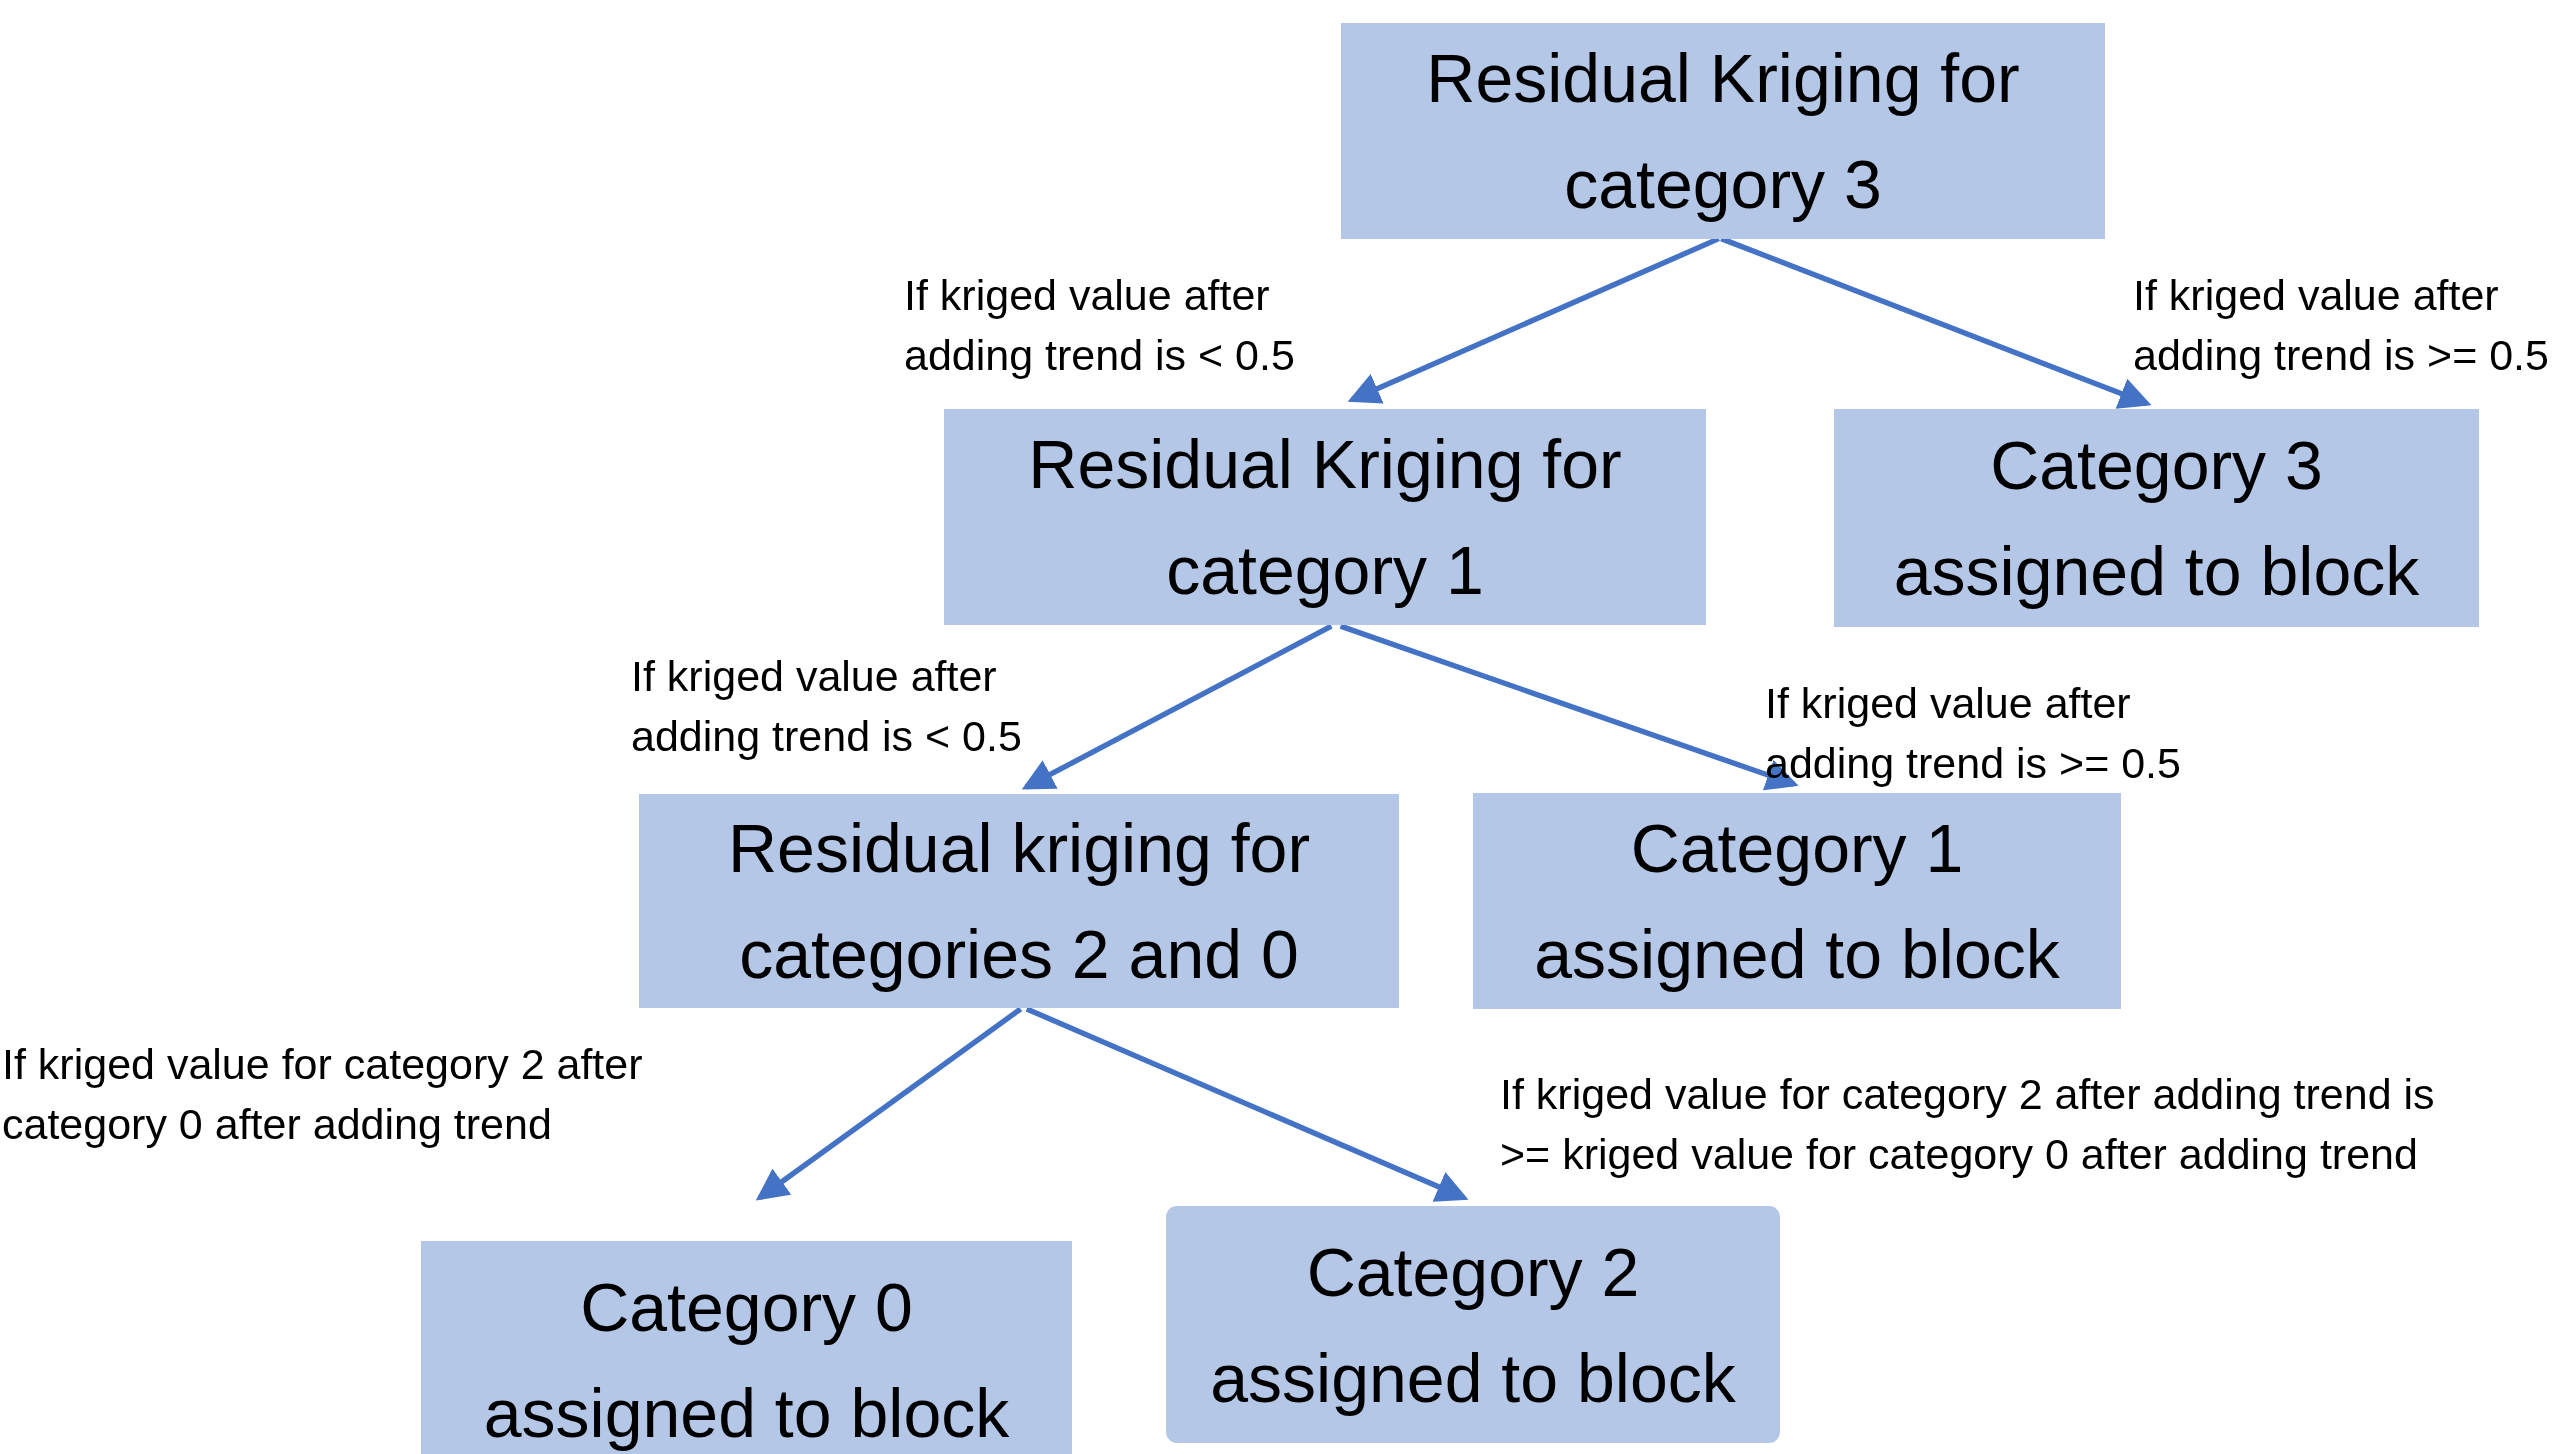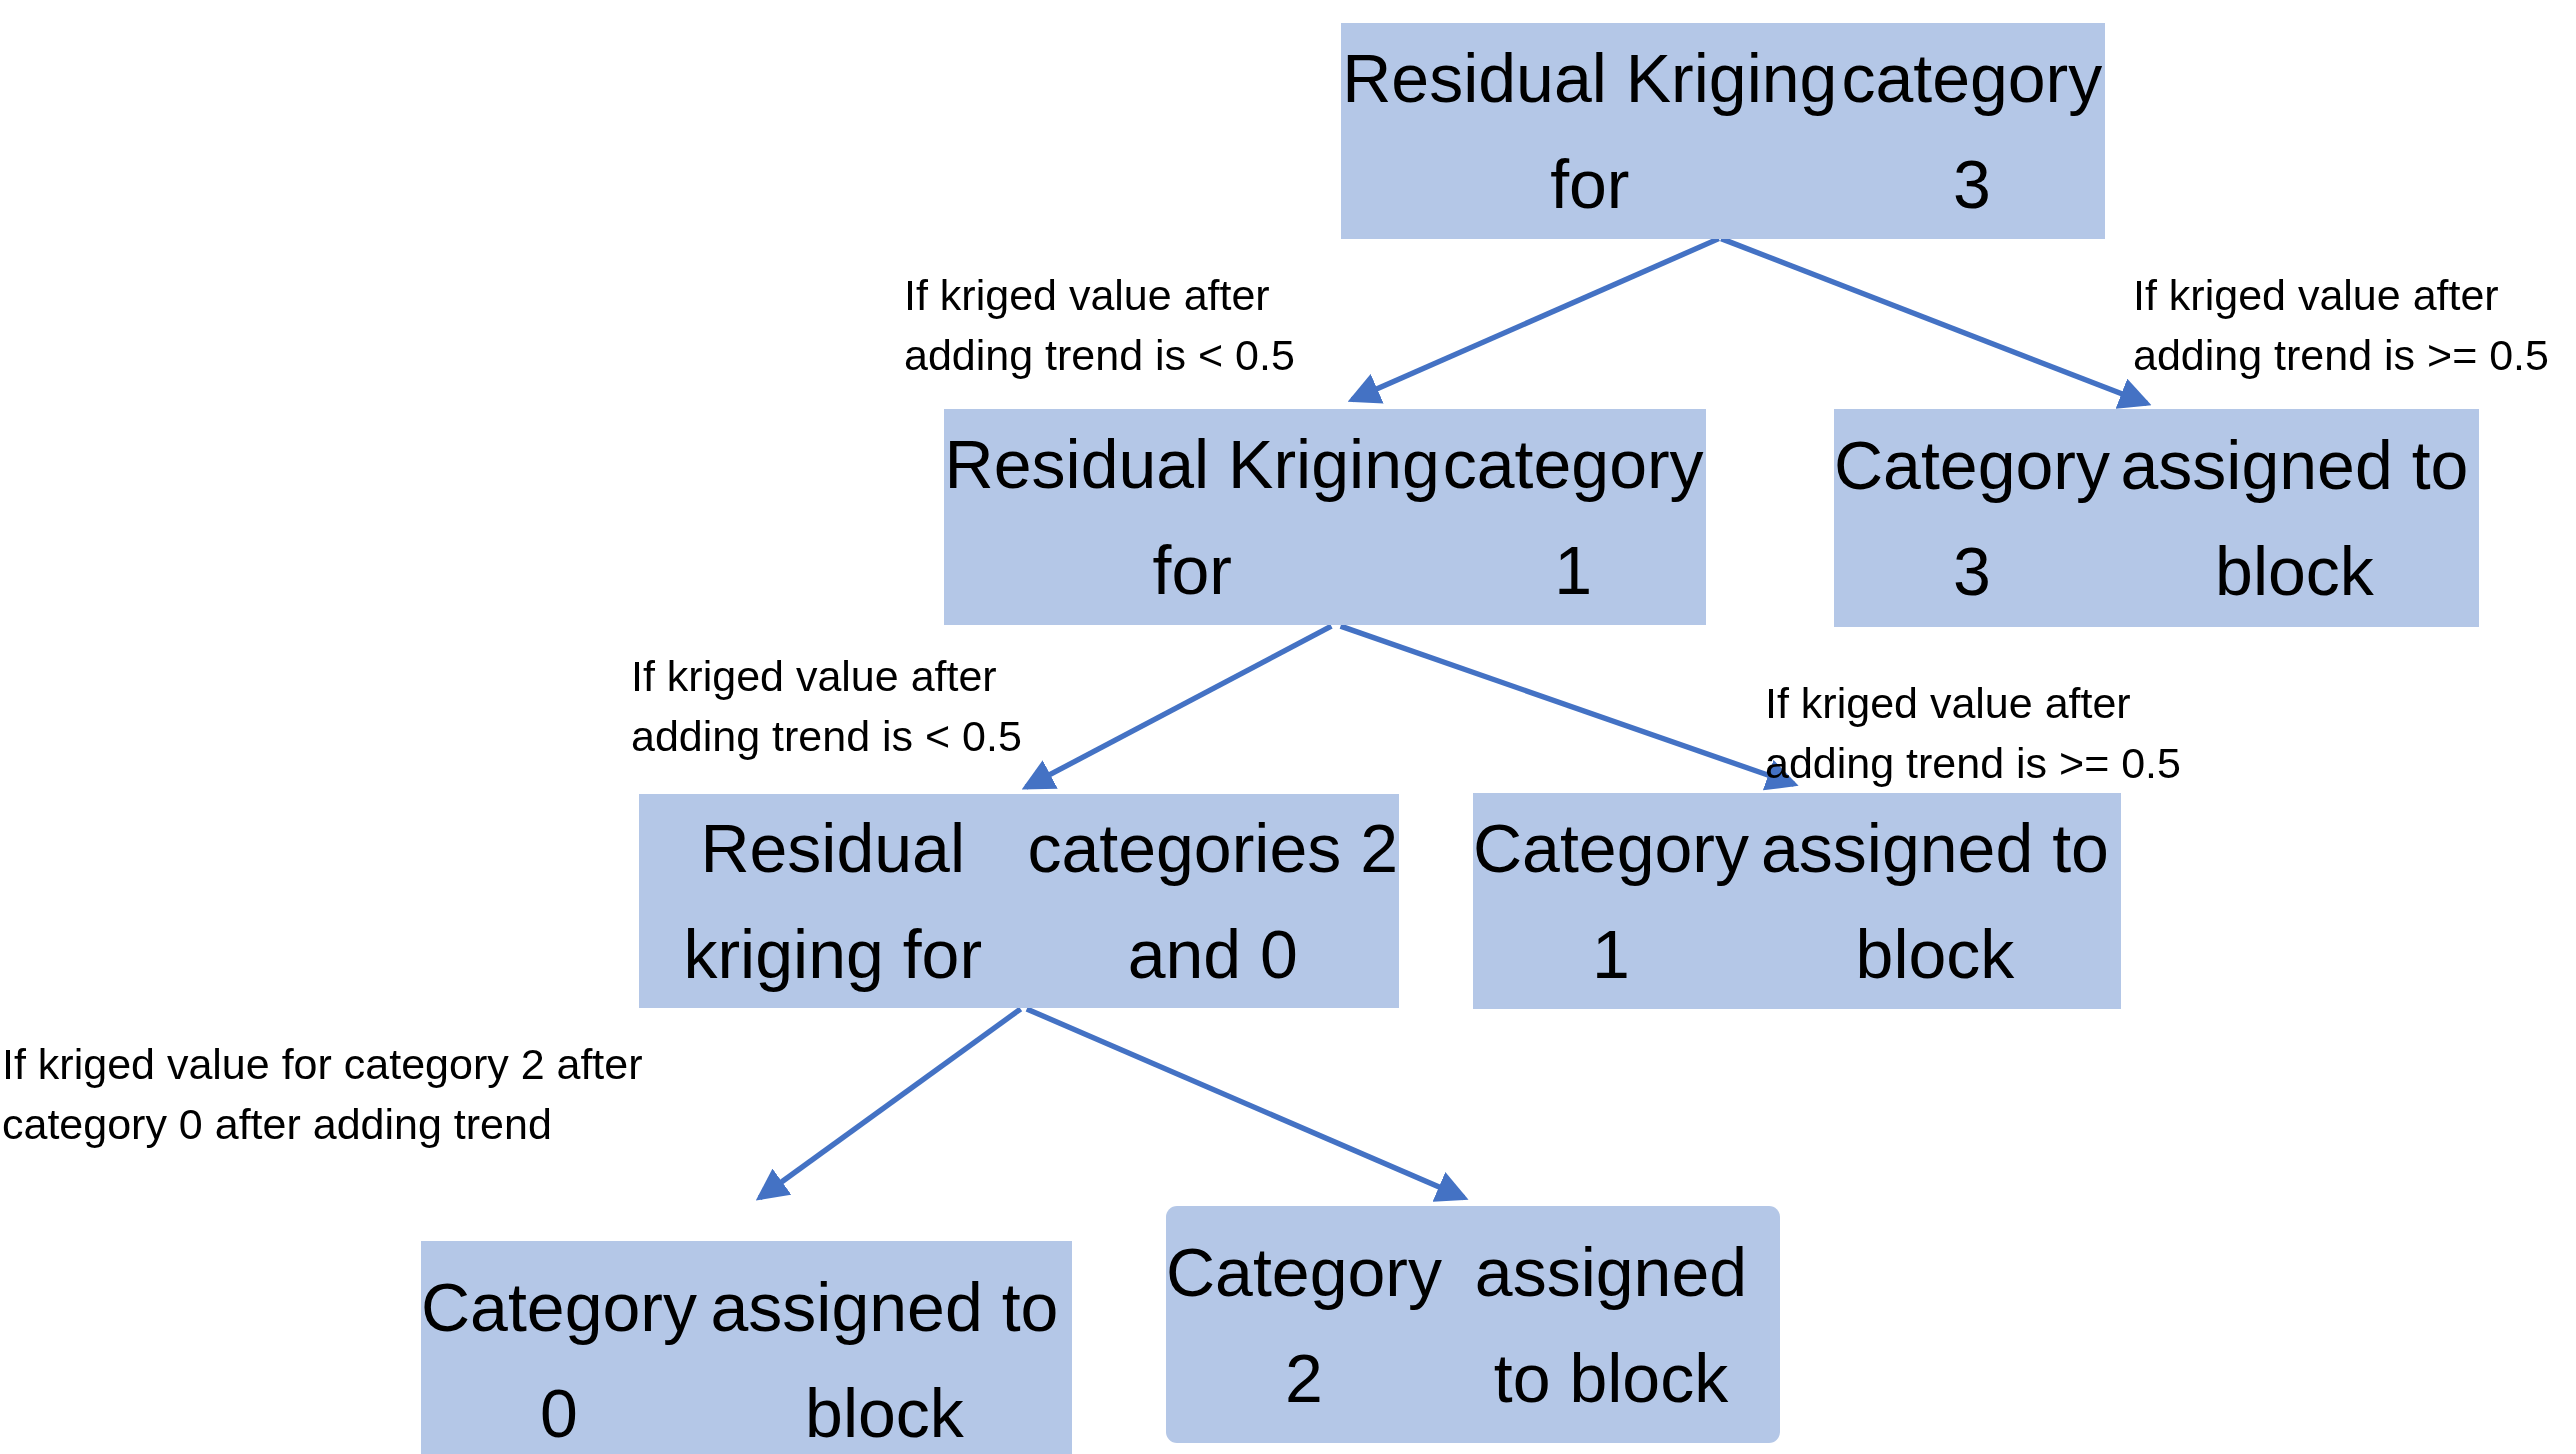--- a/index.html
+++ b/index.html
@@ -18,22 +18,23 @@
     overflow: hidden;
   }
   .canvas { position: absolute; inset: 0; width: 2576px; height: 1454px; }
   .arrows { position: absolute; left: 0; top: 0; width: 2576px; height: 1454px; }
   .arrow-line { stroke: var(--arrow); stroke-width: 7; fill: none; }
   .arrow-head { fill: var(--arrow); }
   .node {
     position: absolute;
     background: var(--box-fill);
     display: flex;
+    flex-direction: column;
     align-items: center;
-    justify-content: flex-start;
+    justify-content: center;
     text-align: center;
     font-size: 68px;
     line-height: 106px;
     color: var(--text);
   }
   .edge-label {
     position: absolute;
     font-size: 43px;
     line-height: 60px;
     color: var(--text);
@@ -113,15 +114,19 @@
   <div class="edge-label" style="left:1765px; top:673px;">
     <div>If kriged value after</div>
     <div>adding trend is &gt;= 0.5</div>
   </div>
 
   <div class="edge-label" style="left:2px; top:1034px;">
     <div>If kriged value for category 2 after</div>
     <div>category 0 after adding trend</div>
   </div>
 
+  <div class="edge-label" style="left:1500px; top:1064px;">
+    <div>If kriged value for category 2 after adding trend is</div>
+    <div>&gt;= kriged value for category 0 after adding trend</div>
+  </div>
 
 </div>
 
 
 </body></html>

